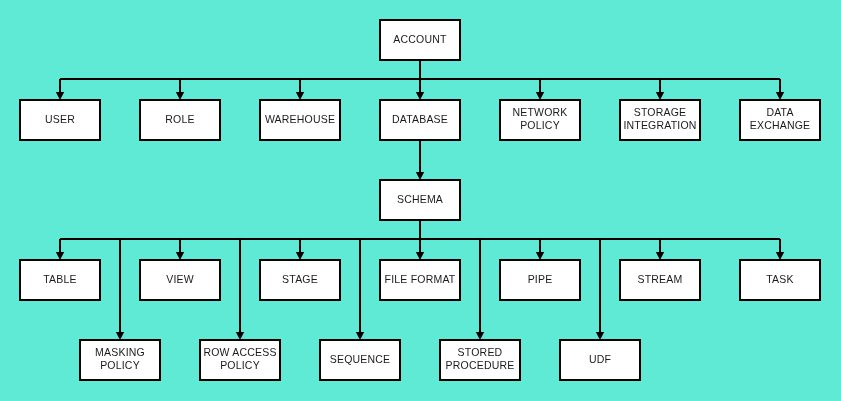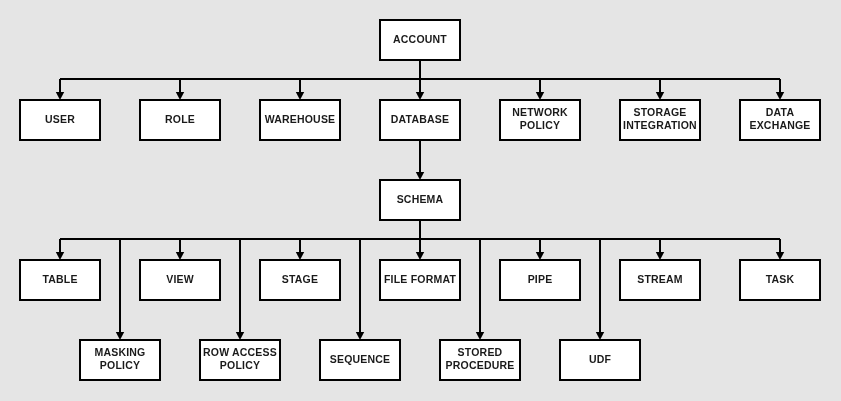--- a/index.html
+++ b/index.html
@@ -11,22 +11,21 @@
   body {
     width: 841px;
     height: 401px;
     font-family: "Liberation Sans", sans-serif;
     overflow: hidden;
   }
   #diagram-root {
     position: relative;
     width: 841px;
     height: 401px;
-    background: #e5e5e5;
-    font-weight: bold;
+    background: #5eead4;
   }
   svg#diagram-svg {
     position: absolute;
     top: 0;
     left: 0;
     width: 841px;
     height: 401px;
     display: block;
   }
   .node-rect {

